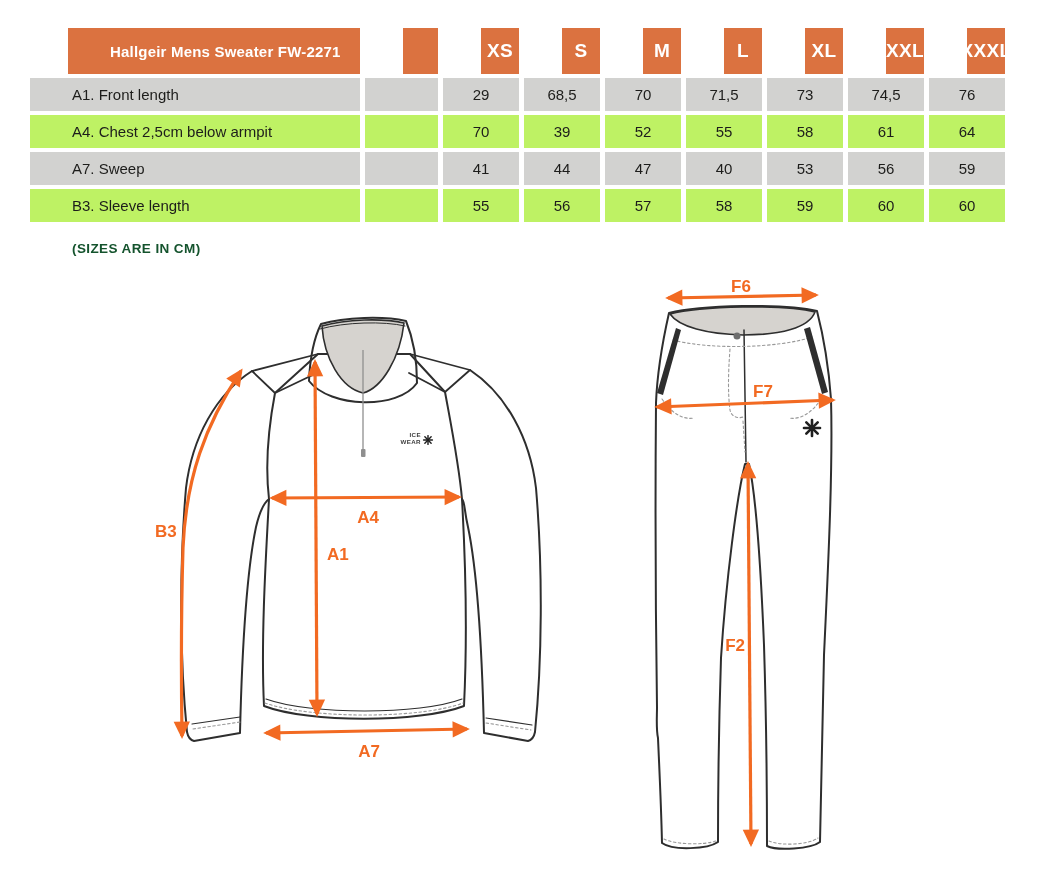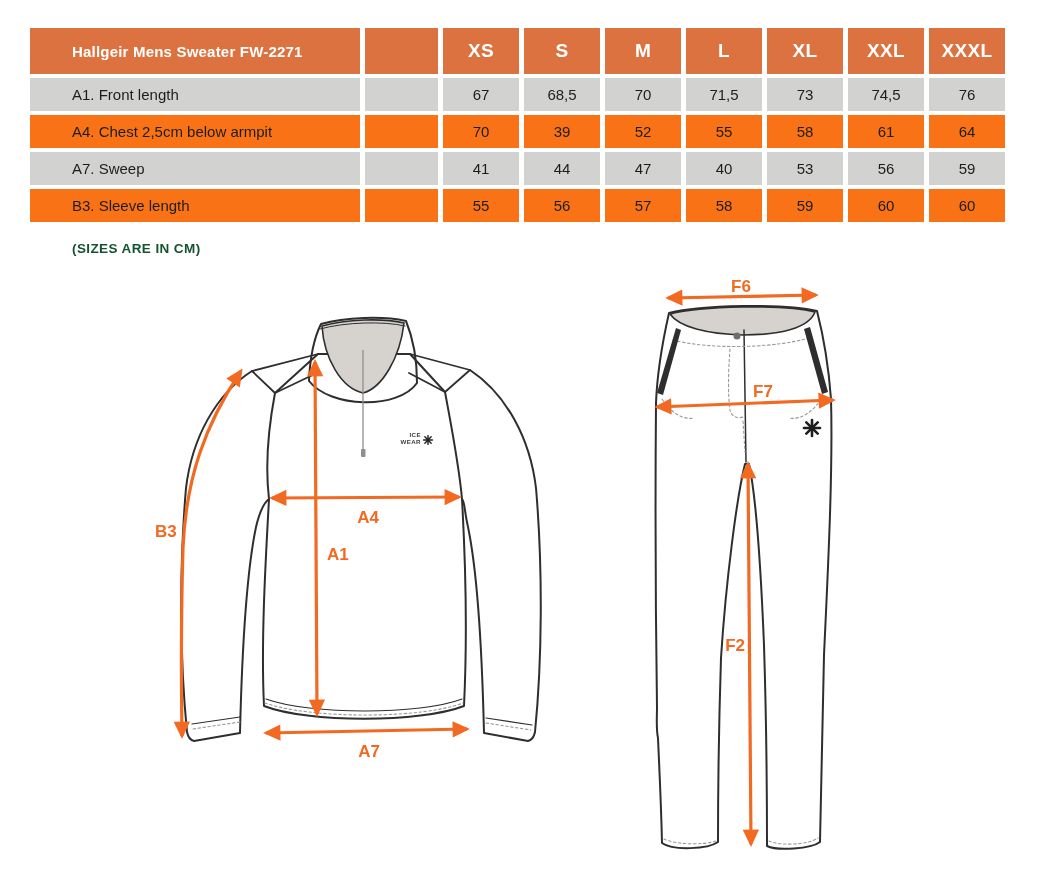--- a/index.html
+++ b/index.html
@@ -6,26 +6,26 @@
   .page{position:relative;width:1037px;height:890px;background:#ffffff;
         font-family:"Liberation Sans",sans-serif;overflow:hidden;}
 
   
   .size-table{position:absolute;left:30px;top:28px;display:grid;
     grid-template-columns:330px 73px repeat(7,76px);
     grid-template-rows:46px repeat(4,33px);
     column-gap:5px;row-gap:4px;}
   .c{display:flex;align-items:center;justify-content:center;
      font-size:15px;color:#1d1d1b;white-space:nowrap;}
-  .hd{background:#DB7240;color:#ffffff;font-weight:bold;}
+  .hd{background:#DB7240;color:#ffffff;font-weight:bold;margin-left:38px;}
   .hd.t{justify-content:flex-start;padding-left:42px;font-size:15px;letter-spacing:.2px;}
   .hd.s{font-size:19px;letter-spacing:.4px;}
   .lab{justify-content:flex-start;padding-left:42px;}
   .dark{background:#D2D2D0;}
-  .light{background:#f97316;}
+  .light{background:#bef264;}
 
   .note{position:absolute;left:72px;top:241px;color:#14532d;
         font-size:13.5px;font-weight:bold;letter-spacing:.4px;}
 
   
   .diagrams{position:absolute;left:0;top:270px;}
   .outline{fill:none;stroke:#2e2e2e;stroke-width:2;stroke-linecap:round;stroke-linejoin:round;}
   .thin{fill:none;stroke:#2e2e2e;stroke-width:1.2;stroke-linecap:round;}
   .stitch{fill:none;stroke:#999;stroke-width:1.1;stroke-dasharray:2.5 2.5;stroke-linecap:round;}
   .fillw{fill:#ffffff;stroke:none;}
@@ -47,21 +47,21 @@
     <div class="c hd s">XS</div>
     <div class="c hd s">S</div>
     <div class="c hd s">M</div>
     <div class="c hd s">L</div>
     <div class="c hd s">XL</div>
     <div class="c hd s">XXL</div>
     <div class="c hd s">XXXL</div>
 
     <div class="c lab dark">A1. Front length</div>
     <div class="c dark"></div>
-    <div class="c dark">67</div>
+    <div class="c dark">29</div>
     <div class="c dark">68,5</div>
     <div class="c dark">70</div>
     <div class="c dark">71,5</div>
     <div class="c dark">73</div>
     <div class="c dark">74,5</div>
     <div class="c dark">76</div>
 
     <div class="c lab light">A4. Chest 2,5cm below armpit</div>
     <div class="c light"></div>
     <div class="c light">70</div>

